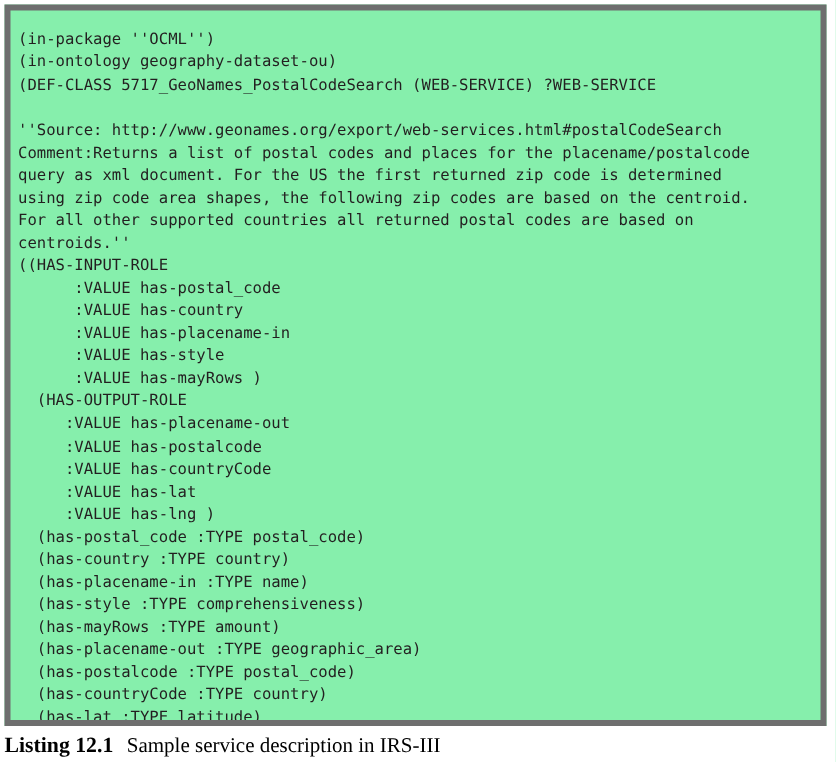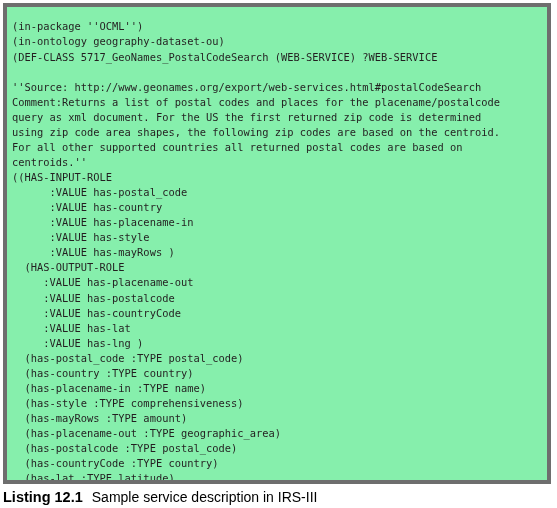--- a/index.html
+++ b/index.html
@@ -51,21 +51,21 @@
   }
   .code-line.blank {
     color: transparent;
   }
   
   .caption {
     position: absolute;
     left: 3px;
     top: 487px;
     width: 548px;
-    font-family: Liberation Sans, sans-serif;
+    font-family: Liberation Serif, serif;
     font-size: 14.5px;
     color: #000000;
     line-height: 20px;
     white-space: nowrap;
   }
   .caption .cap-label {
     font-weight: bold;
     font-size: 14.5px;
   }
   .caption .cap-text {

